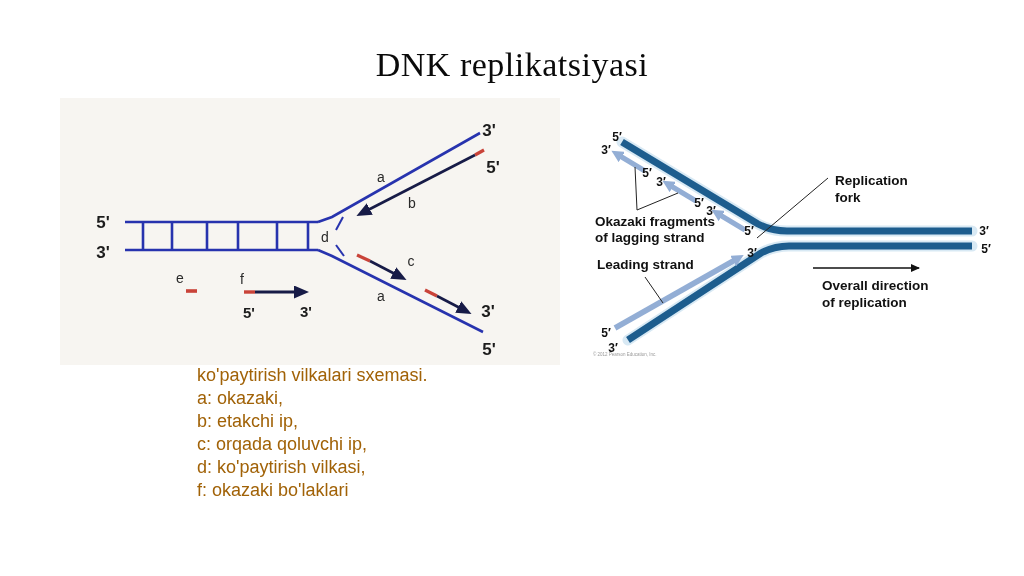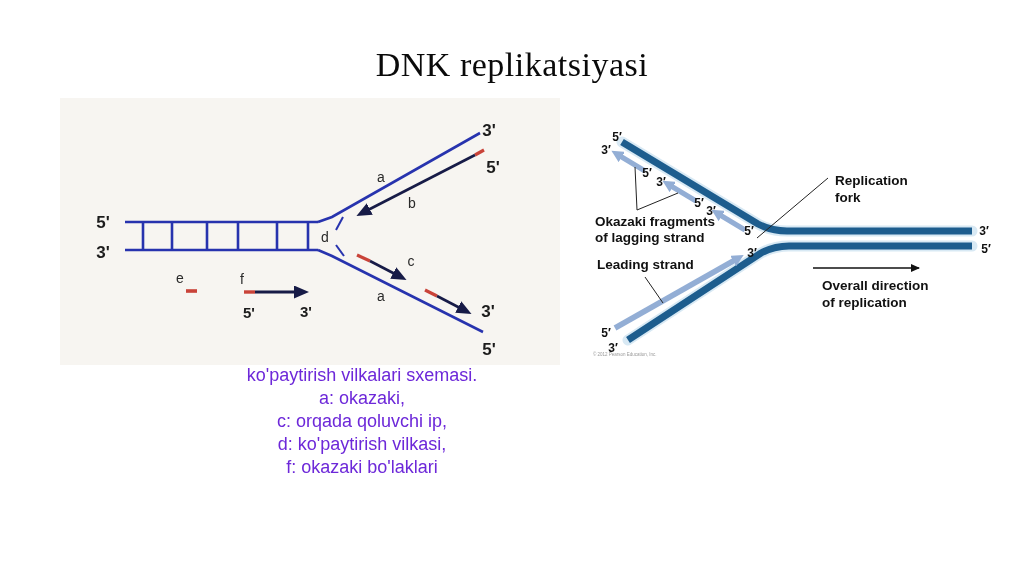--- a/index.html
+++ b/index.html
@@ -14,22 +14,22 @@
   }
   .left-fig {
     position:absolute; left:60px; top:98px; width:500px; height:267px;
     margin:0; background:#f7f5f1;
   }
   .right-fig {
     position:absolute; left:575px; top:105px; width:449px; height:270px;
     margin:0; background:#ffffff;
   }
   .caption {
-    position:absolute; left:212px; top:364px; width:300px;
-    font-size:18px; line-height:23px; color:#6d28d9;text-align:center;
+    position:absolute; left:197px; top:364px; width:300px;
+    font-size:18px; line-height:23px; color:#a16207;
   }
   
   text { font-family:"Liberation Sans", sans-serif; }
   .lf-prime  { font-size:17px; font-weight:700; fill:#1c1c1c; }
   .lf-sm     { font-size:15px; font-weight:700; fill:#1c1c1c; }
   .lf-letter { font-size:14px; font-weight:400; fill:#2a2a2a; }
   .rf-prime  { font-size:12px; font-weight:700; fill:#111111; }
   .rf-ann    { font-size:13.5px; font-weight:700; fill:#111111; }
   .rf-credit { font-size:4.5px; font-weight:400; fill:#9a9a9a; }
 </style>
@@ -100,20 +100,21 @@
       <text class="lf-letter" x="120" y="185" text-anchor="middle">e</text>
       <text class="lf-letter" x="182" y="186" text-anchor="middle">f</text>
       <text class="lf-sm" x="189" y="220" text-anchor="middle">5'</text>
       <text class="lf-sm" x="246" y="219" text-anchor="middle">3'</text>
     </svg>
   </figure>
 
   <div class="caption">
     <div>ko'paytirish vilkalari sxemasi.</div>
     <div>a: okazaki,</div>
+    <div>b: etakchi ip,</div>
     <div>c: orqada qoluvchi ip,</div>
     <div>d: ko'paytirish vilkasi,</div>
     <div>f: okazaki bo'laklari</div>
   </div>
 
   <figure class="right-fig">
     <svg width="449" height="270" viewBox="0 0 449 270" xmlns="http://www.w3.org/2000/svg">
       <defs>
         <marker id="lbHead" markerUnits="userSpaceOnUse" markerWidth="13" markerHeight="12" refX="2" refY="6" orient="auto">
           <path d="M0,0 L12,6 L0,12 Z" fill="#93aed5"></path>

